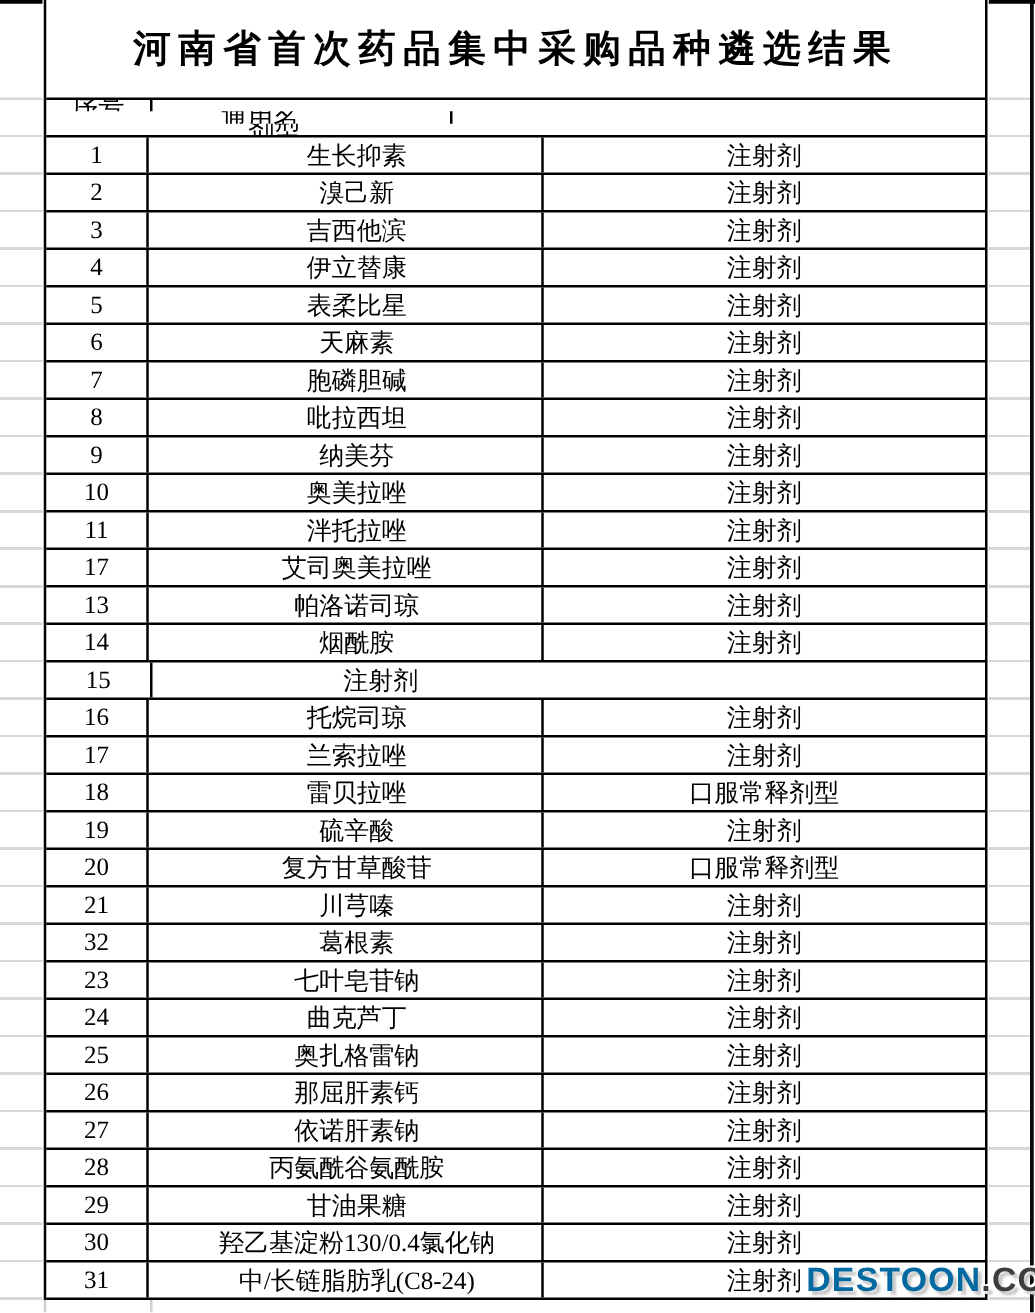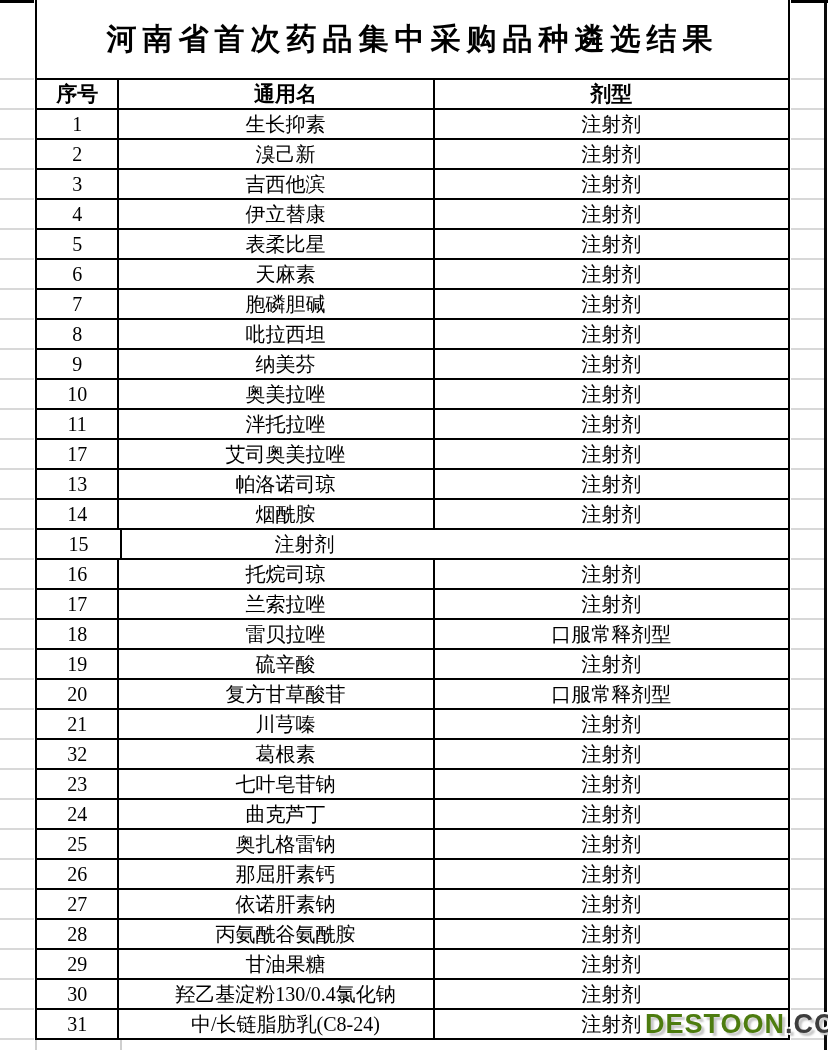--- a/index.html
+++ b/index.html
@@ -35,39 +35,39 @@
   .grid{
     position:absolute;left:35px;top:0;width:755px;box-sizing:border-box;
     border-left:2px solid #000;border-right:2px solid #000;background:#fff;
   }
   .trow{display:flex;box-sizing:border-box;border-bottom:2px solid #000;}
   .title-row{height:80px;align-items:center;justify-content:center;}
   .title-text{
     font-size:30px;font-weight:700;letter-spacing:6px;white-space:nowrap;
     font-family:"Liberation Serif","DejaVu Serif",serif;
   }
-  .head-row{height:30px;font-weight:700;font-size:21px;}
+  .head-row{height:30px;font-weight:400;font-size:21px;flex-direction:column;}
   .data-row{height:30px;font-size:20px;}
   .cell{
     box-sizing:border-box;display:flex;align-items:center;justify-content:center;
     height:100%;overflow:hidden;white-space:nowrap;
   }
   .c-no{width:85px;border-right:2px solid #000;}
   .c-name{width:325px;border-right:2px solid #000;padding-left:19px;}
   .c-form{width:365px;}
 
   
   .watermark{
     position:absolute;left:645px;top:1009px;white-space:nowrap;
     font-family:"Liberation Sans","DejaVu Sans",sans-serif;
     font-size:27px;font-weight:800;letter-spacing:1px;
     text-shadow:3px 3px 2px rgba(130,130,130,.45),
                 -2px -2px 0 #fff,2px -2px 0 #fff,-2px 2px 0 #fff,2px 2px 0 #fff;
   }
-  .wm-brand{color:#4d7c0f;}
+  .wm-brand{color:#0369a1;}
   .wm-suffix{color:#3d3d3d;}
 </style>
 </head>
 <body>
 
 <div class="sheet">
 
   <div class="margin-lines left-margin"></div>
   <div class="margin-lines right-margin"></div>
   <div class="vstub a"></div>

